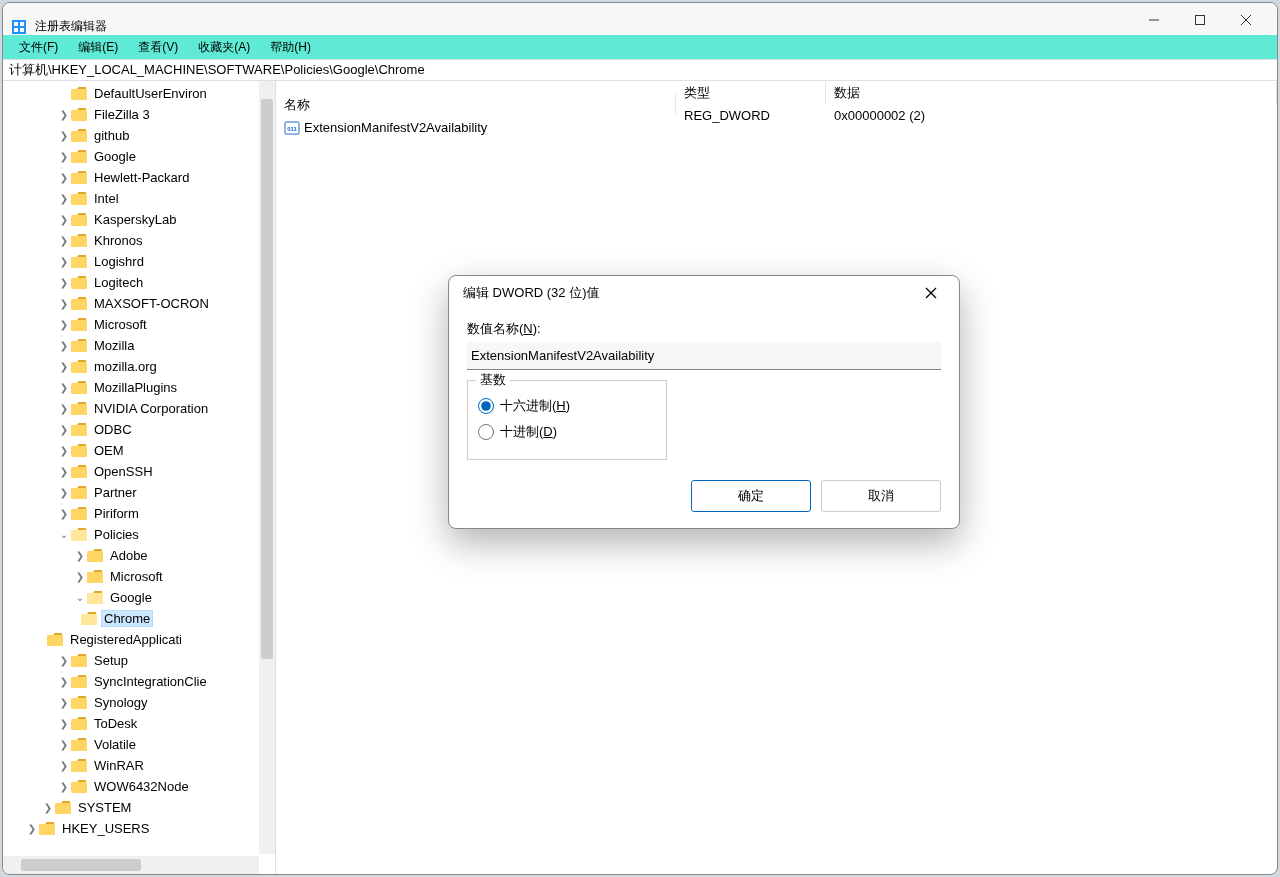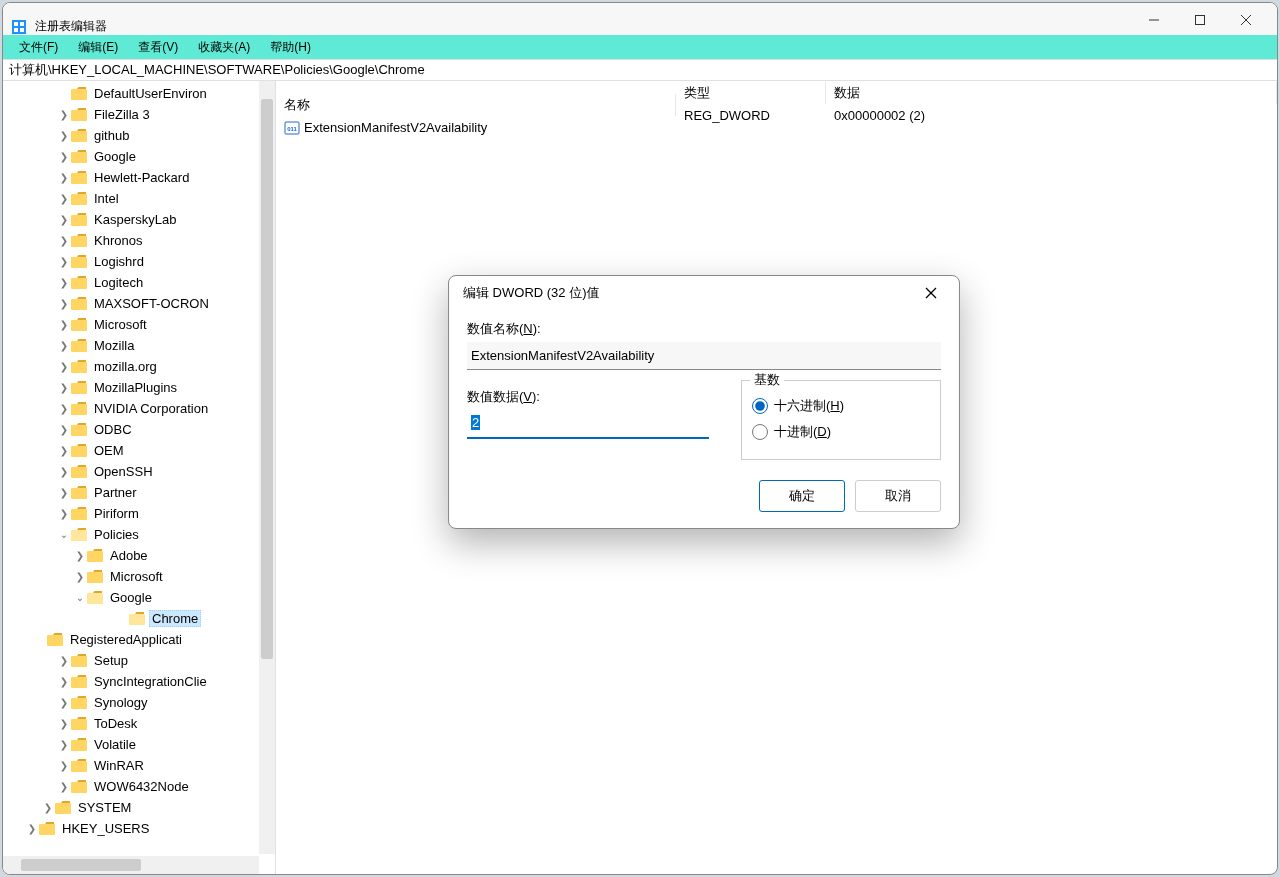--- a/index.html
+++ b/index.html
@@ -53,21 +53,21 @@
 .value-row { display: flex; margin-top: 18px; gap: 32px; }
 .value-left { flex: 1; }
 .value-input-wrap { position: relative; }
 .sel-highlight { position: absolute; left: 4px; top: 5px; background: #0078d7; color: #fff; padding: 0 1px; font-size: 13px; }
 .value-input-real { width: 100%; border: none; border-bottom: 2px solid #0067c0; padding: 6px 4px; font-size: 13px; background: transparent; color: transparent; }
 .radio-group { width: 200px; border: 1px solid #ccc; padding: 8px 10px 10px 10px; position: relative; margin-top: -8px; }
 .radio-legend { position: absolute; top: -10px; left: 8px; background: #fff; padding: 0 4px; font-size: 13px; }
 .radio-opt { display: flex; align-items: center; margin: 8px 0; gap: 6px; }
 .radio-opt input { width: 16px; height: 16px; accent-color: #0067c0; }
 .dlg-buttons { display: flex; justify-content: flex-end; gap: 10px; margin-top: 20px; }
-.dlg-btn { width: 86px; height: 32px; border: 1px solid #ccc; background: #fff; font-size: 13px; border-radius: 3px; cursor: default; }
+.dlg-btn { width: 120px; height: 32px; border: 1px solid #ccc; background: #fff; font-size: 13px; border-radius: 3px; cursor: default; }
 .dlg-btn.primary { border: 1px solid #0067c0; }
 
 .watermark { position: absolute; left: 580px; top: 420px; transform: rotate(-30deg); color: #66aaff; font-size: 13px; pointer-events: none; opacity: 0.9; }
 
 u { text-decoration: underline; }
 </style>
 </head>
 <body>
 
 <div class="main-window">
@@ -309,21 +309,21 @@
             <span class="label-span">Microsoft</span>
           </div>
           <div class="tree-item" style="padding-left: 70px;">
             <span class="chev ">⌄</span>
             <svg class="folder-icon" viewBox="0 0 16 13">
               <path d="M0 2 L6 2 L7.5 0 L15 0 L15 2 Z" fill="#e2a727"></path>
               <rect x="0" y="2" width="16" height="11" rx="1" fill="#ffe69b"></rect>
             </svg>
             <span class="label-span">Google</span>
           </div>
-          <div class="tree-item selected" style="padding-left: 64px; margin-left: 48px;">
+          <div class="tree-item selected" style="padding-left: 64px;">
             <span class="chev empty"></span>
             <svg class="folder-icon" viewBox="0 0 16 13">
               <path d="M0 2 L6 2 L7.5 0 L15 0 L15 2 Z" fill="#e2a727"></path>
               <rect x="0" y="2" width="16" height="11" rx="1" fill="#ffe69b"></rect>
             </svg>
             <span class="label-span">Chrome</span>
           </div>
           <div class="tree-item" style="padding-left: 30px;">
             <span class="chev empty"></span>
             <svg class="folder-icon" viewBox="0 0 16 13">
@@ -448,27 +448,20 @@
       <svg width="12" height="12" viewBox="0 0 12 12">
           <line x1="1" y1="1" x2="11" y2="11" stroke="#000" stroke-width="1.2"></line>
           <line x1="11" y1="1" x2="1" y2="11" stroke="#000" stroke-width="1.2"></line>
         </svg>
     </div>
   </div>
   <div class="dlg-body">
     <div class="field-label"><span>数值名称(<u>N</u>):</span></div>
     <input class="field-input" readonly="" value="ExtensionManifestV2Availability" style="">
     <div class="value-row">
-      <div class="value-left">
-        <div class="field-label"><span>数值数据(<u>V</u>):</span></div>
-        <div class="value-input-wrap">
-          <span class="sel-highlight">2</span>
-          <input class="value-input-real" value="2" style="">
-        </div>
-      </div>
       <div class="radio-group">
         <div class="radio-legend">基数</div>
         <label class="radio-opt">
           <input type="radio" name="base" checked="" style="">
           <span>十六进制(<u>H</u>)</span>
         </label>
         <label class="radio-opt">
           <input type="radio" name="base" style="">
           <span>十进制(<u>D</u>)</span>
         </label>

